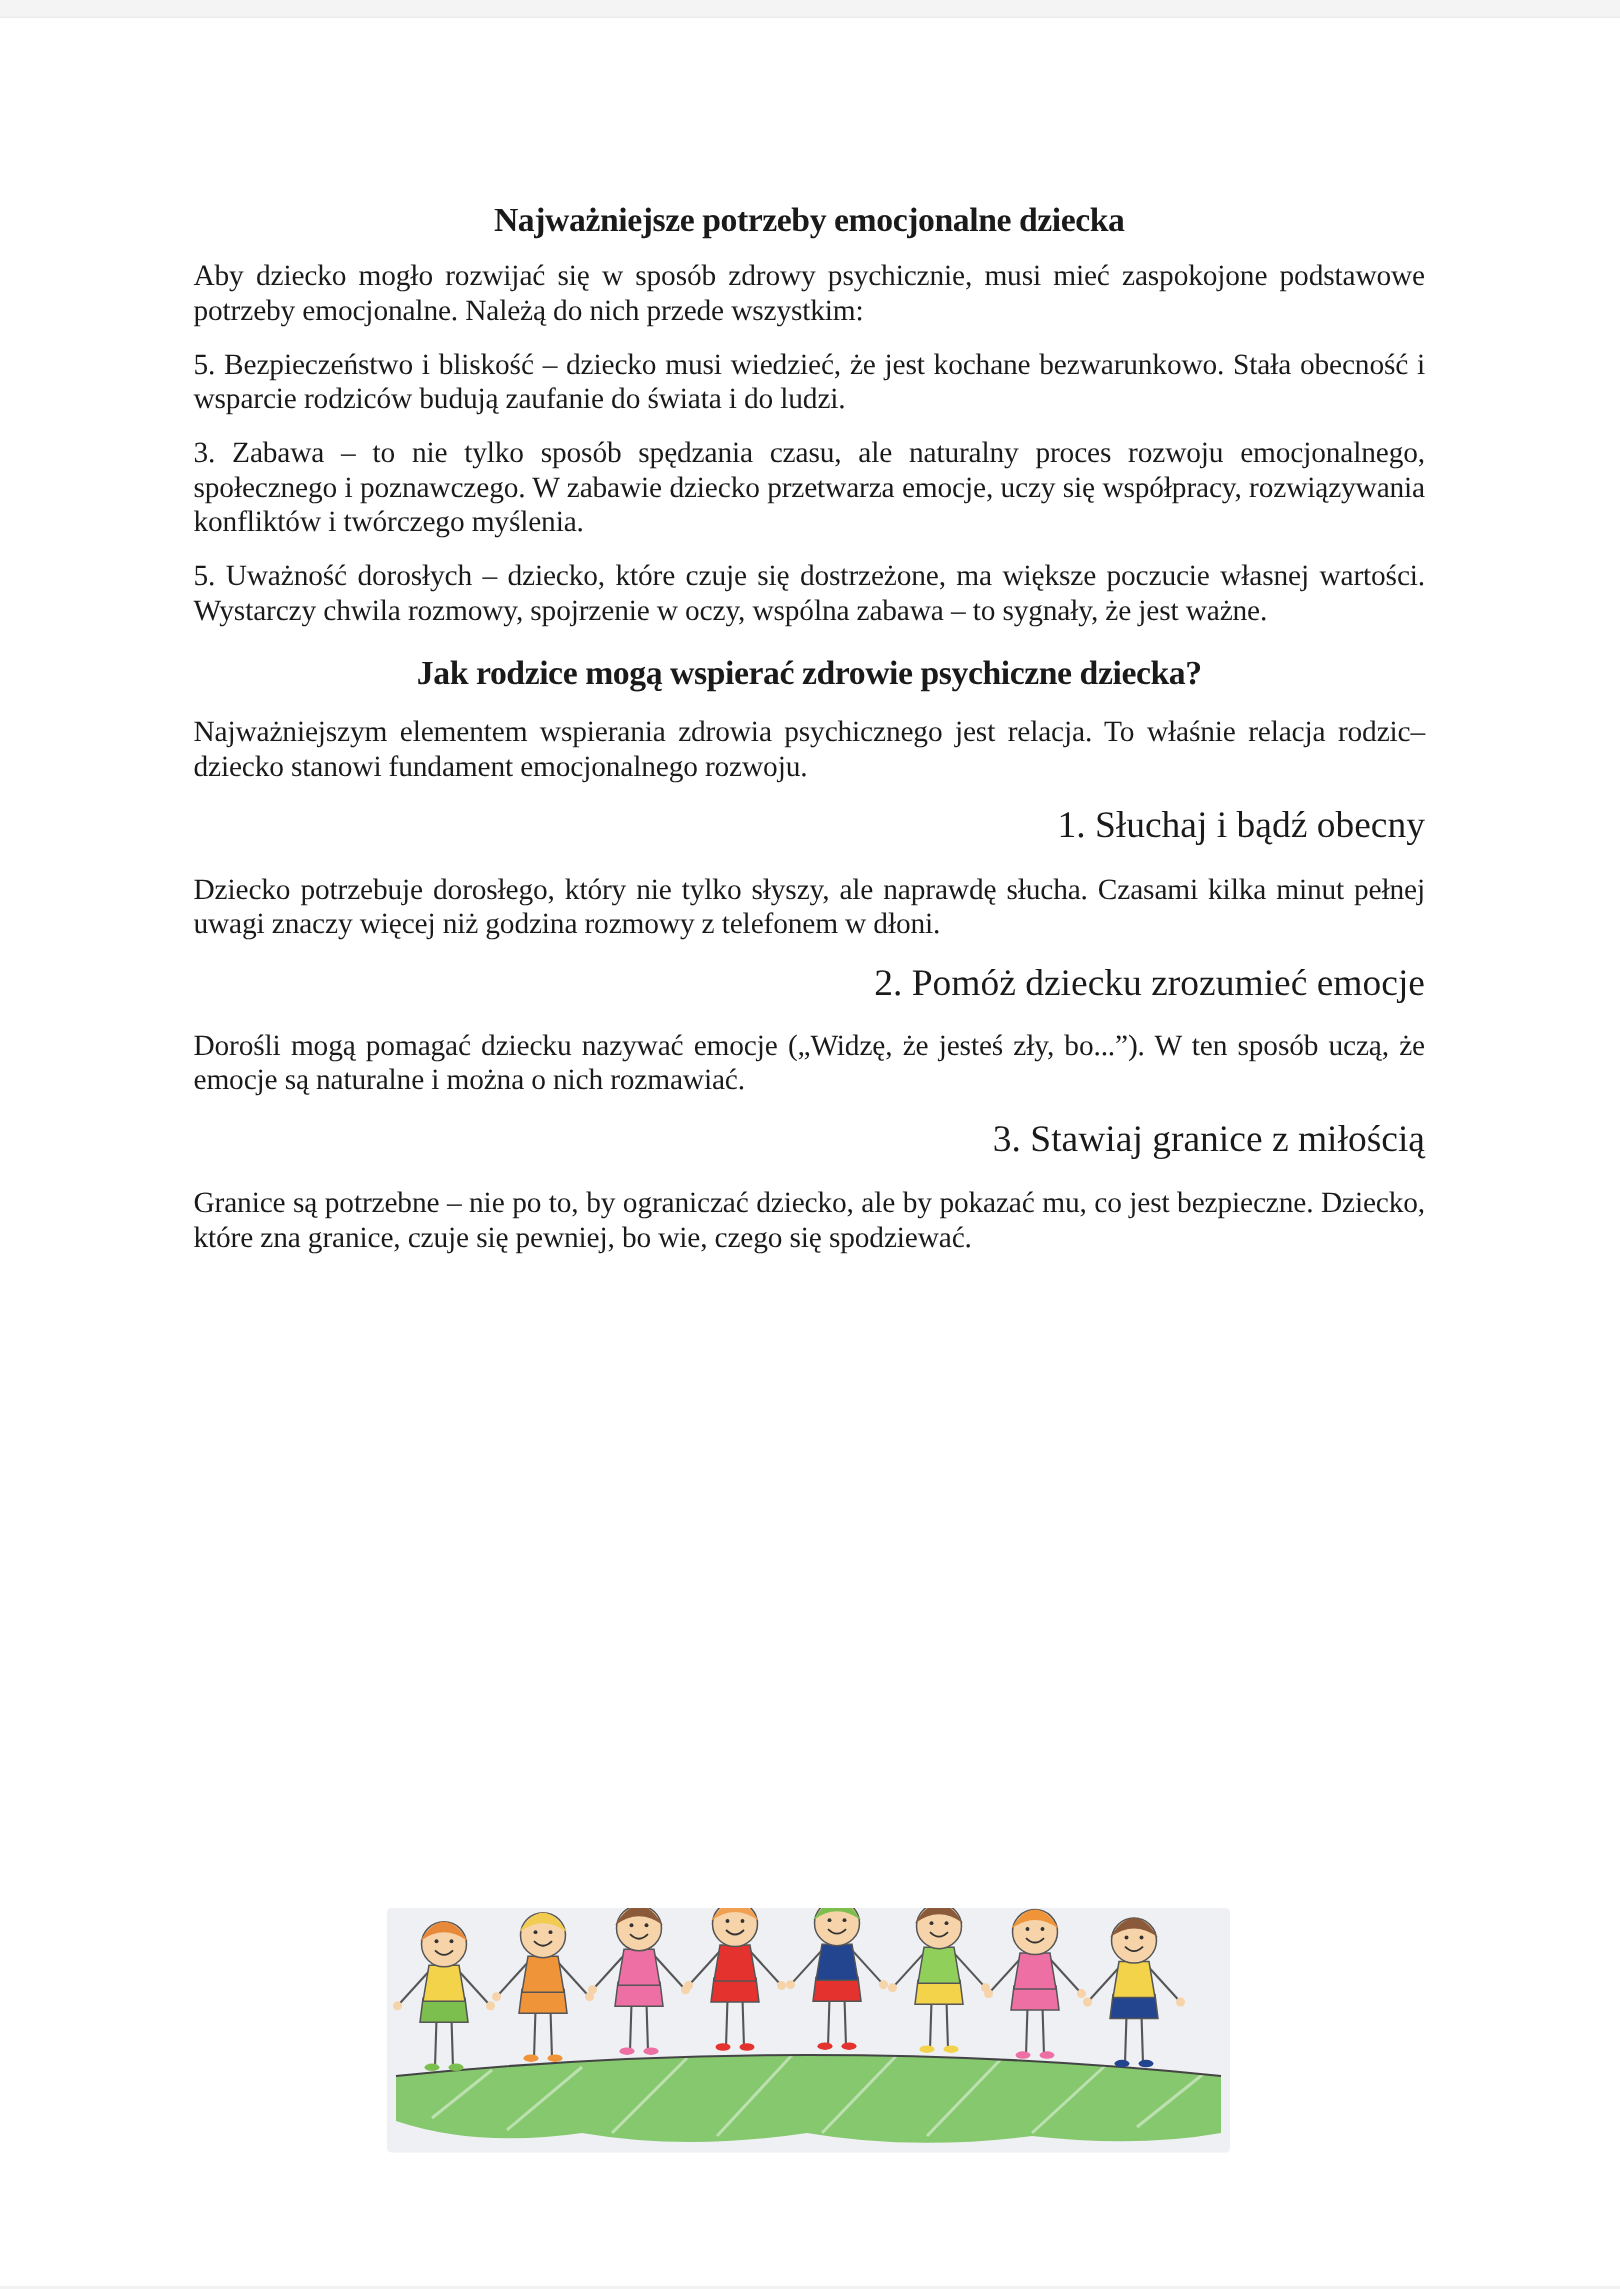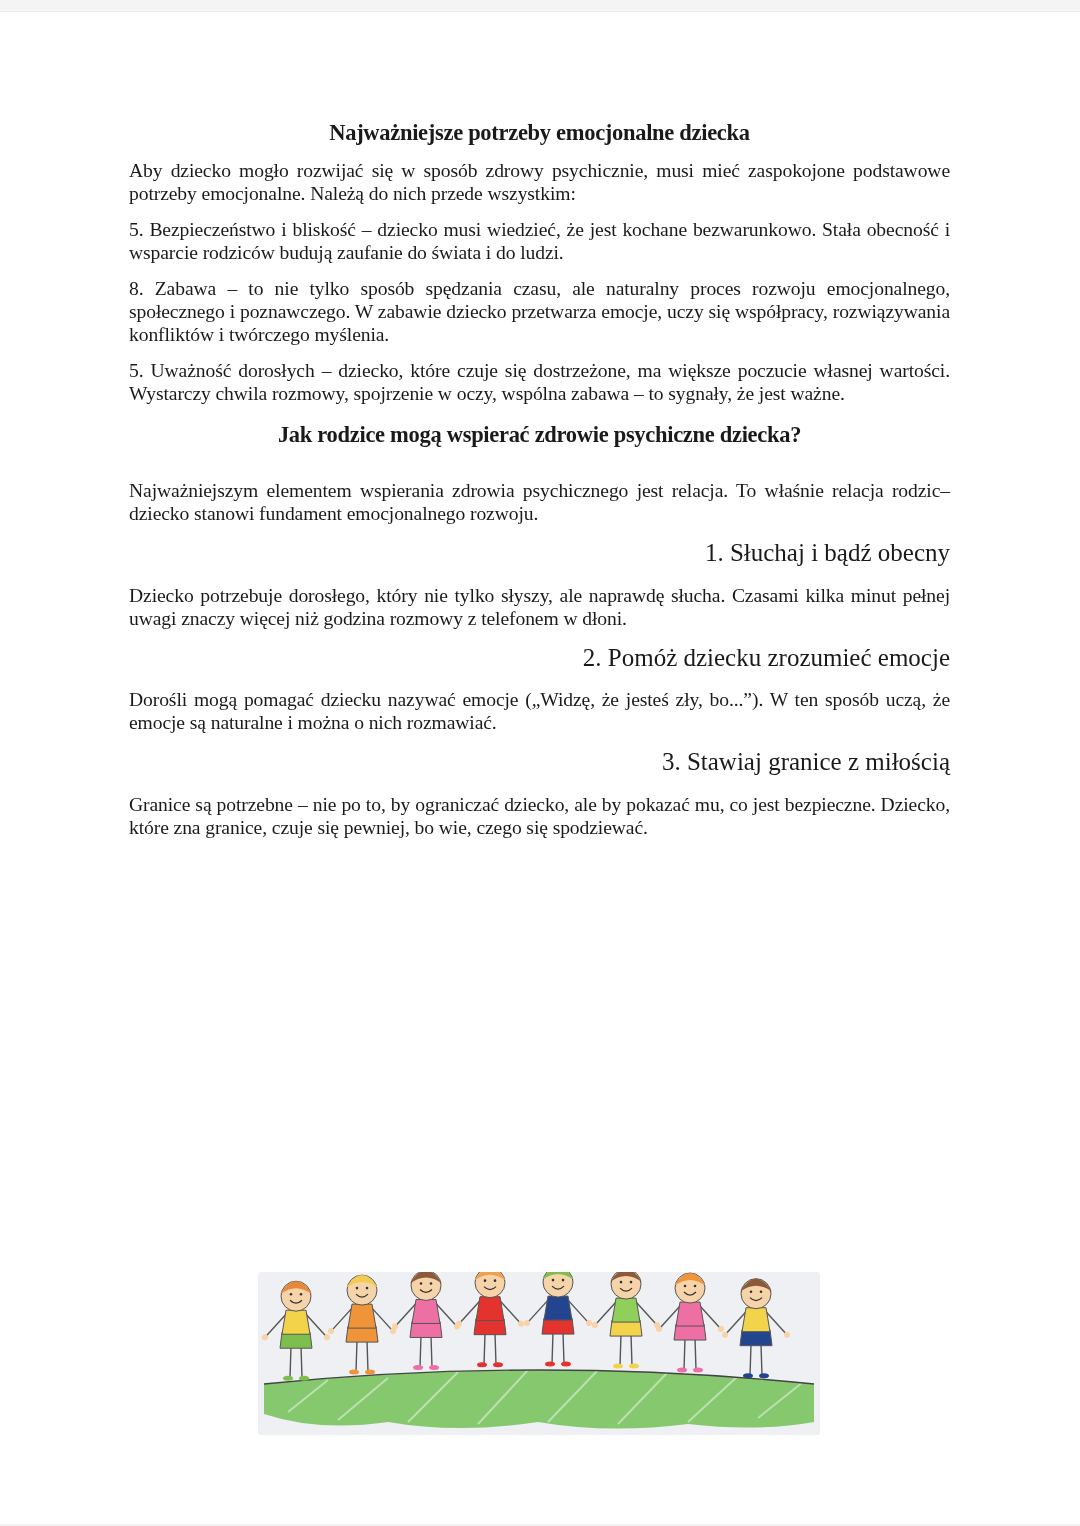--- a/index.html
+++ b/index.html
@@ -24,34 +24,34 @@
   }
   .bottom-strip {
     position: absolute;
     left: 0; bottom: 0;
     width: 1080px; height: 2px;
     background: #f2f2f2;
   }
   .page {
     position: absolute;
     left: 129px;
-    top: 117px;
+    top: 131px;
     width: 821px;
   }
   .heading {
     text-align: center;
     font-weight: bold;
     font-size: 22.5px;
     line-height: 32px;
     margin: 0 0 10px 0;
     letter-spacing: -0.3px;
   }
   .heading.second {
     margin-top: 14px;
-    margin-bottom: 28px;
+    margin-bottom: 12px;
   }
   p.body {
     margin: 0 0 13px 0;
     font-size: 19.6px;
     line-height: 23px;
     text-align: justify;
     text-align-last: left;
     letter-spacing: -0.1px;
   }
   p.sub {
@@ -74,21 +74,21 @@
 </style>
 </head>
 <body>
 
 <div class="top-strip"></div>
 
 <div class="page">
   <h1 class="heading">Najważniejsze potrzeby emocjonalne dziecka</h1>
   <p class="body">Aby dziecko mogło rozwijać się w sposób zdrowy psychicznie, musi mieć zaspokojone podstawowe potrzeby emocjonalne. Należą do nich przede wszystkim:</p>
   <p class="body">5. Bezpieczeństwo i bliskość – dziecko musi wiedzieć, że jest kochane bezwarunkowo. Stała obecność i wsparcie rodziców budują zaufanie do świata i do ludzi.</p>
-  <p class="body">8. Zabawa – to nie tylko sposób spędzania czasu, ale naturalny proces rozwoju emocjonalnego, społecznego i poznawczego. W zabawie dziecko przetwarza emocje, uczy się współpracy, rozwiązywania konfliktów i twórczego myślenia.</p>
+  <p class="body">3. Zabawa – to nie tylko sposób spędzania czasu, ale naturalny proces rozwoju emocjonalnego, społecznego i poznawczego. W zabawie dziecko przetwarza emocje, uczy się współpracy, rozwiązywania konfliktów i twórczego myślenia.</p>
   <p class="body">5. Uważność dorosłych – dziecko, które czuje się dostrzeżone, ma większe poczucie własnej wartości. Wystarczy chwila rozmowy, spojrzenie w oczy, wspólna zabawa – to sygnały, że jest ważne.</p>
 
   <h2 class="heading second">Jak rodzice mogą wspierać zdrowie psychiczne dziecka?</h2>
   <p class="body">Najważniejszym elementem wspierania zdrowia psychicznego jest relacja. To właśnie relacja rodzic–dziecko stanowi fundament emocjonalnego rozwoju.</p>
 
   <p class="sub">1. Słuchaj i bądź obecny</p>
   <p class="body">Dziecko potrzebuje dorosłego, który nie tylko słyszy, ale naprawdę słucha. Czasami kilka minut pełnej uwagi znaczy więcej niż godzina rozmowy z telefonem w dłoni.</p>
   <p class="sub">2. Pomóż dziecku zrozumieć emocje</p>
   <p class="body">Dorośli mogą pomagać dziecku nazywać emocje („Widzę, że jesteś zły, bo...”). W ten sposób uczą, że emocje są naturalne i można o nich rozmawiać.</p>
   <p class="sub">3. Stawiaj granice z miłością</p>

